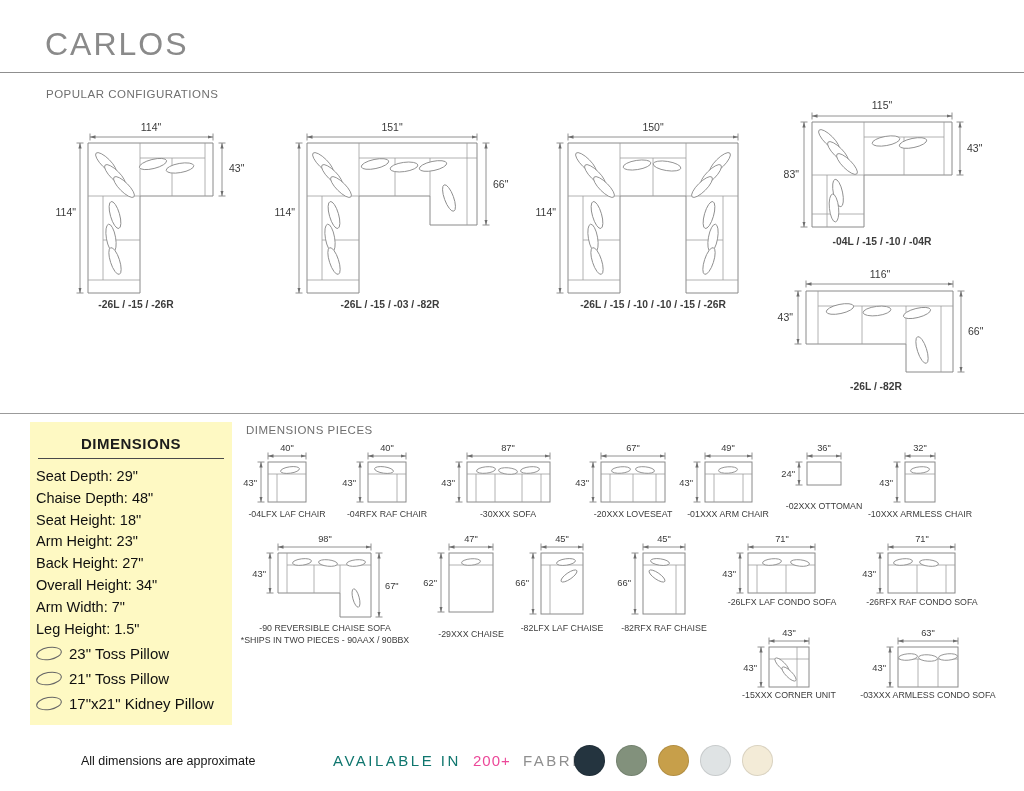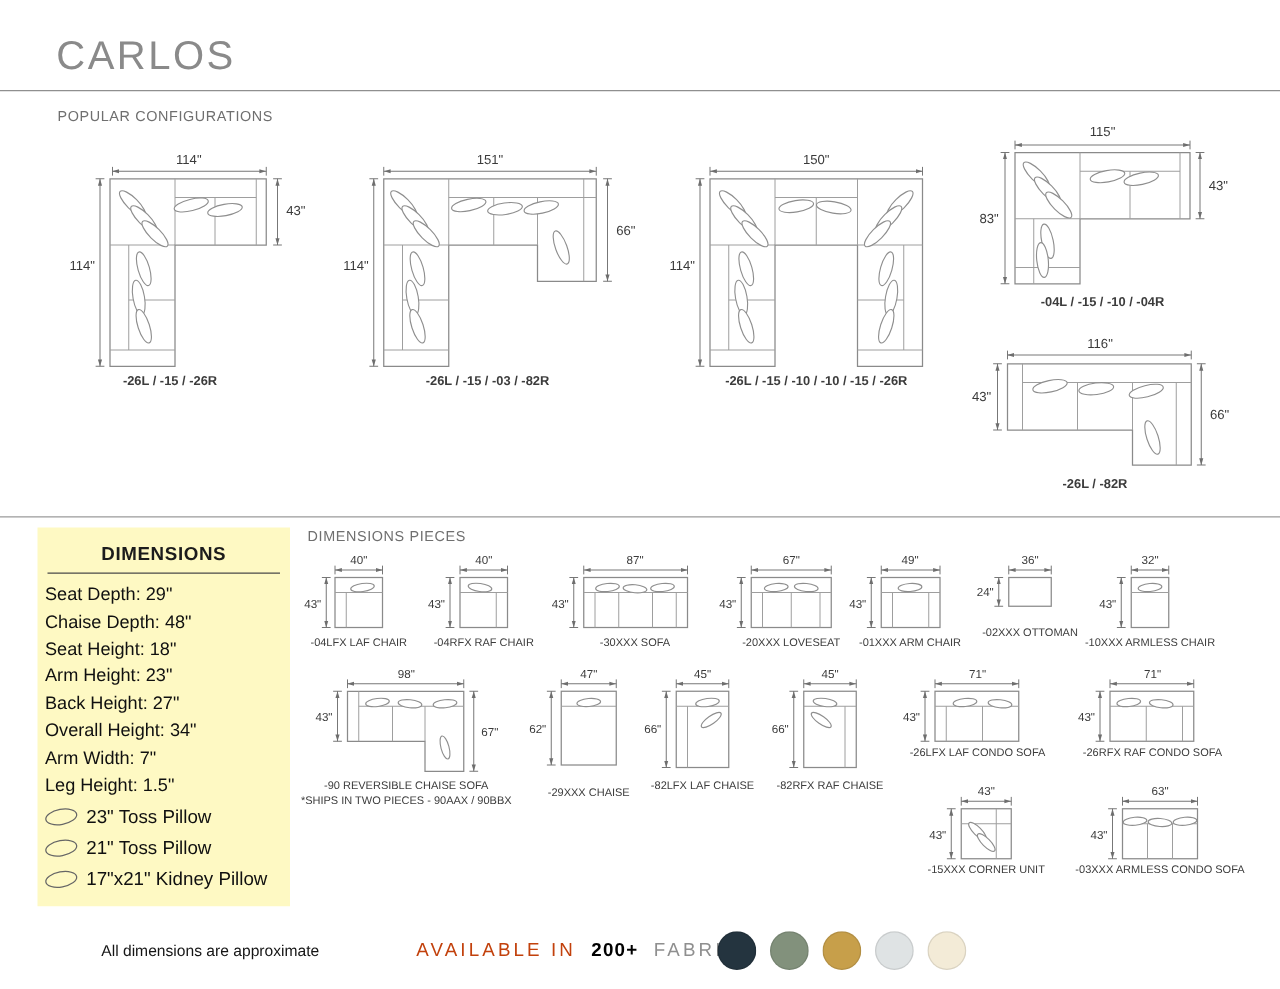--- a/index.html
+++ b/index.html
@@ -26,22 +26,22 @@
   .lbl2{font-size:8.8px;fill:#3c3c3c;}
   .panel{position:absolute;left:30px;top:422px;width:202px;height:303px;background:#fef9c3;}
   .panel-h{margin:13px 8px 0 8px;text-align:center;font-size:15px;font-weight:bold;
            letter-spacing:.5px;color:#1c1c1c;padding-bottom:6px;border-bottom:1px solid #4a4a4a;}
   .panel-items{margin:7px 6px 0 6px;font-size:14.5px;color:#101010;line-height:21.8px;}
   .pillow-row{display:flex;align-items:center;gap:7px;margin:1px 6px;height:24px;font-size:15px;color:#101010;}
   .pillow-icon{width:24px;height:11px;border:1px solid #666;border-radius:50%;
                transform:rotate(-10deg);flex:none;background:transparent;}
   .note{position:absolute;left:33px;top:754px;font-size:12.5px;color:#151515;margin-left:48px;}
   .avail{position:absolute;left:333px;top:752px;font-size:15px;}
-  .av-pre{color:#c2410c;letter-spacing:2.5px;margin-right:8px;}
-  .av-num{color:#000000;letter-spacing:1px;margin-right:8px;font-weight:bold;}
+  .av-pre{color:#0f766e;letter-spacing:2.5px;margin-right:8px;}
+  .av-num{color:#ec4899;letter-spacing:1px;margin-right:8px;}
   .av-post{color:#8f8f8f;letter-spacing:2.5px;}
   .swatches{position:absolute;left:574px;top:745px;display:flex;gap:11px;}
   .sw{width:31px;height:31px;border-radius:50%;border:1px solid rgba(0,0,0,.1);box-sizing:border-box;}
 </style>
 </head>
 <body>
 
 <div id="page">
   <div class="title">CARLOS</div>
   <div class="rule rule-top"></div>

